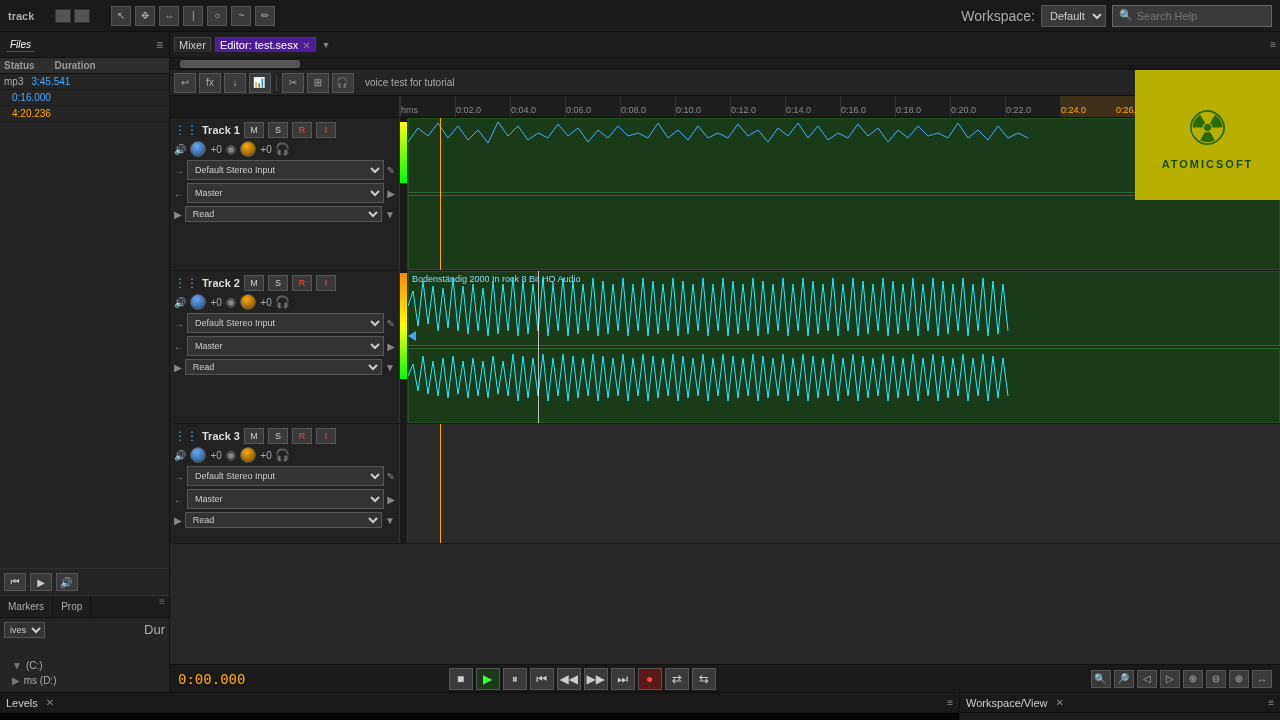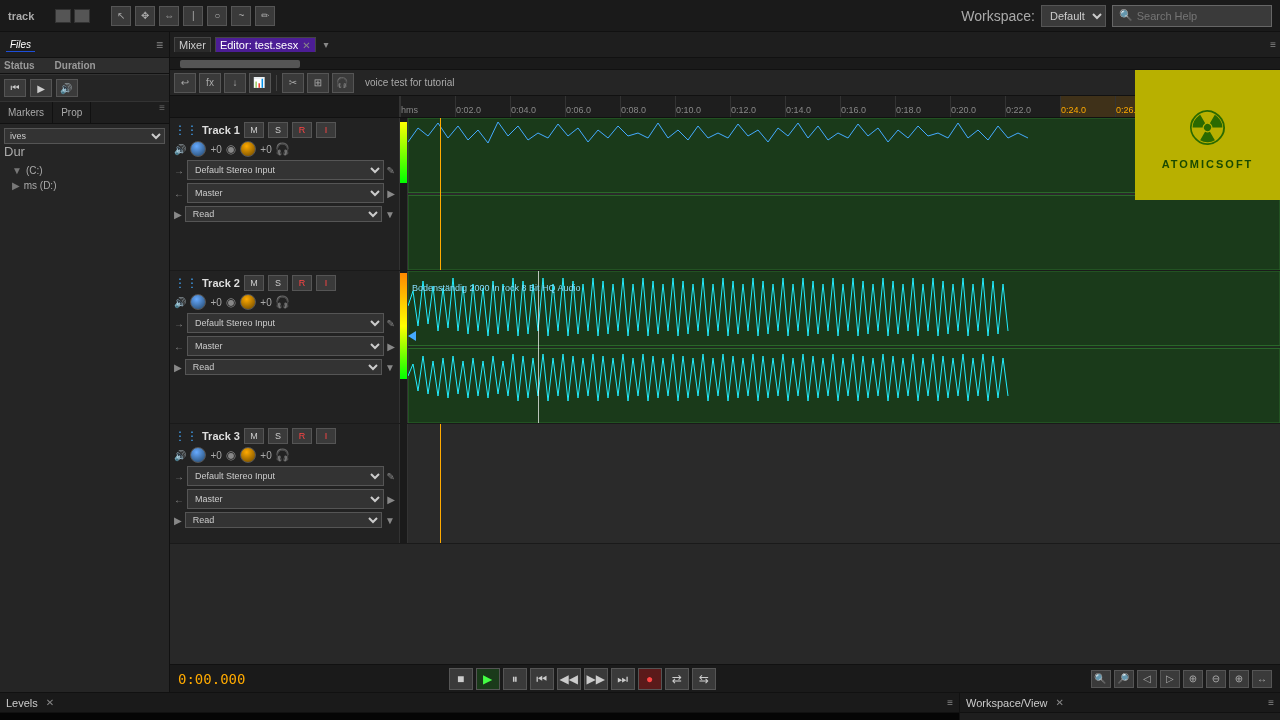--- a/index.html
+++ b/index.html
@@ -560,32 +560,46 @@
     <div class="left-panel-header">
       <div class="left-top-tabs">
         <span class="left-tab active">Files</span>
       </div>
       <span style="color:#888;font-size:12px;">≡</span>
     </div>
     <div class="file-list-header">
       <span class="file-col-header">Status</span>
       <span class="file-col-header">Duration</span>
     </div>
+    <div class="file-list">
+      <div class="file-item">
+        <span class="file-status">mp3</span>
+        <span class="file-duration">3:45.541</span>
+      </div>
+      <div class="file-item">
+        <span class="file-status"></span>
+        <span class="file-duration">0:16.000</span>
+      </div>
+      <div class="file-item">
+        <span class="file-status"></span>
+        <span class="file-duration orange">4:20.236</span>
+      </div>
+    </div>
     <div style="border-top:1px solid #333;border-bottom:1px solid #333;padding:4px;display:flex;gap:4px;align-items:center;">
       <div class="mini-btn">⏮</div>
       <div class="mini-btn">▶</div>
       <div class="mini-btn">🔊</div>
     </div>
     <div class="media-tabs">
       <span class="media-tab">Markers</span>
       <span class="media-tab">Prop</span>
       <span style="margin-left:auto;padding:0 4px;font-size:10px;color:#666;cursor:pointer;">≡</span>
     </div>
     <div class="tree-area">
-      <div style="display:flex;justify-content:space-between;margin-bottom:4px;flex-direction:column;">
+      <div style="display:flex;justify-content:space-between;margin-bottom:20px;">
         <select style="background:#333;border:1px solid #555;color:#ccc;font-size:9px;padding:1px;">
           <option>ives</option>
         </select>
         <span style="font-size:13px;color:#aaa;">Dur</span>
       </div>
       <div class="tree-item">
         <span class="tree-expand">▼</span>(C:)
       </div>
       <div class="tree-item">
         <span class="tree-expand">▶</span>ms (D:)
@@ -754,21 +768,21 @@
             <select class="read-select">
               <option>Read</option>
             </select>
             <span style="font-size:10px;color:#888;">▼</span>
           </div>
         </div>
         <div style="width:8px;background:#1a1a1a;border-right:1px solid #333;">
           <div style="height:70%;background:linear-gradient(to top,#0f0,#ff0,#f80);margin-top:30%;"></div>
         </div>
         <div class="track-waveform" style="background:#1e2e1e;">
-          <div style="position:absolute;top:12px;left:4px;font-size:9px;color:#8df;white-space:nowrap;z-index:5;">Bodenständig 2000   In rock 8 Bit HQ Audio</div>
+          <div style="position:absolute;top:3px;left:4px;font-size:9px;color:#8df;white-space:nowrap;z-index:5;">Bodenständig 2000   In rock 8 Bit HQ Audio</div>
           <svg width="100%" height="100%">
             <rect x="0" y="0" width="100%" height="49%" fill="#1a3a1a" stroke="#2a6a2a" stroke-width="1"></rect>
             <rect x="0" y="51%" width="100%" height="49%" fill="#1a3a1a" stroke="#2a6a2a" stroke-width="1"></rect>
 
             <g transform="translate(0,35)">
               <polyline points="0,0 5,-15 10,20 15,-25 20,18 25,-20 30,25 35,-18 40,22 45,-28 50,25 55,-20 60,28 65,-22 70,25 75,-18 80,30 85,-25 90,28 95,-22 100,25 105,-28 110,30 115,-25 120,28 125,-22 130,25 135,-28 140,30 145,-22 150,25 155,-28 160,30 165,-25 170,28 175,-22 180,25 185,-28 190,30 195,-25 200,28 205,-22 210,25 215,-28 220,30 225,-22 230,25 235,-28 240,30 245,-25 250,28 255,-22 260,25 265,-28 270,30 275,-25 280,28 285,-22 290,25 295,-28 300,30 305,-22 310,25 315,-28 320,30 325,-25 330,28 335,-22 340,25 345,-28 350,30 355,-25 360,28 365,-22 370,25 375,-28 380,30 385,-22 390,25 395,-28 400,30 405,-25 410,28 415,-22 420,25 425,-28 430,30 435,-22 440,25 445,-28 450,30 455,-25 460,28 465,-22 470,25 475,-28 480,30 485,-25 490,28 495,-22 500,25 505,-28 510,30 515,-22 520,25 525,-28 530,30 535,-25 540,28 545,-22 550,25 555,-28 560,30 565,-22 570,25 575,-28 580,30 585,-25 590,28 595,-22 600,25" stroke="#2ef" stroke-width="1" fill="none"></polyline>
             </g>
 
             <g transform="translate(0,105)">
               <polyline points="0,0 5,-12 10,15 15,-20 20,18 25,-15 30,20 35,-18 40,22 45,-20 50,18 55,-15 60,22 65,-18 70,20 75,-15 80,22 85,-20 90,18 95,-15 100,20 105,-22 110,25 115,-20 120,22 125,-18 130,20 135,-22 140,25 145,-18 150,20 155,-22 160,25 165,-20 170,22 175,-18 180,20 185,-22 190,25 195,-20 200,22 205,-18 210,20 215,-22 220,25 225,-18 230,20 235,-22 240,25 245,-20 250,22 255,-18 260,20 265,-22 270,25 275,-20 280,22 285,-18 290,20 295,-22 300,25 305,-18 310,20 315,-22 320,25 325,-20 330,22 335,-18 340,20 345,-22 350,25 355,-20 360,22 365,-18 370,20 375,-22 380,25 385,-18 390,20 395,-22 400,25 405,-20 410,22 415,-18 420,20 425,-22 430,25 435,-18 440,20 445,-22 450,25 455,-20 460,22 465,-18 470,20 475,-22 480,25 485,-20 490,22 495,-18 500,20 505,-22 510,25 515,-18 520,20 525,-22 530,25 535,-20 540,22 545,-18 550,20 555,-22 560,25 565,-18 570,20 575,-22 580,25 585,-20 590,22 595,-18 600,20" stroke="#2ef" stroke-width="1" fill="none"></polyline>

